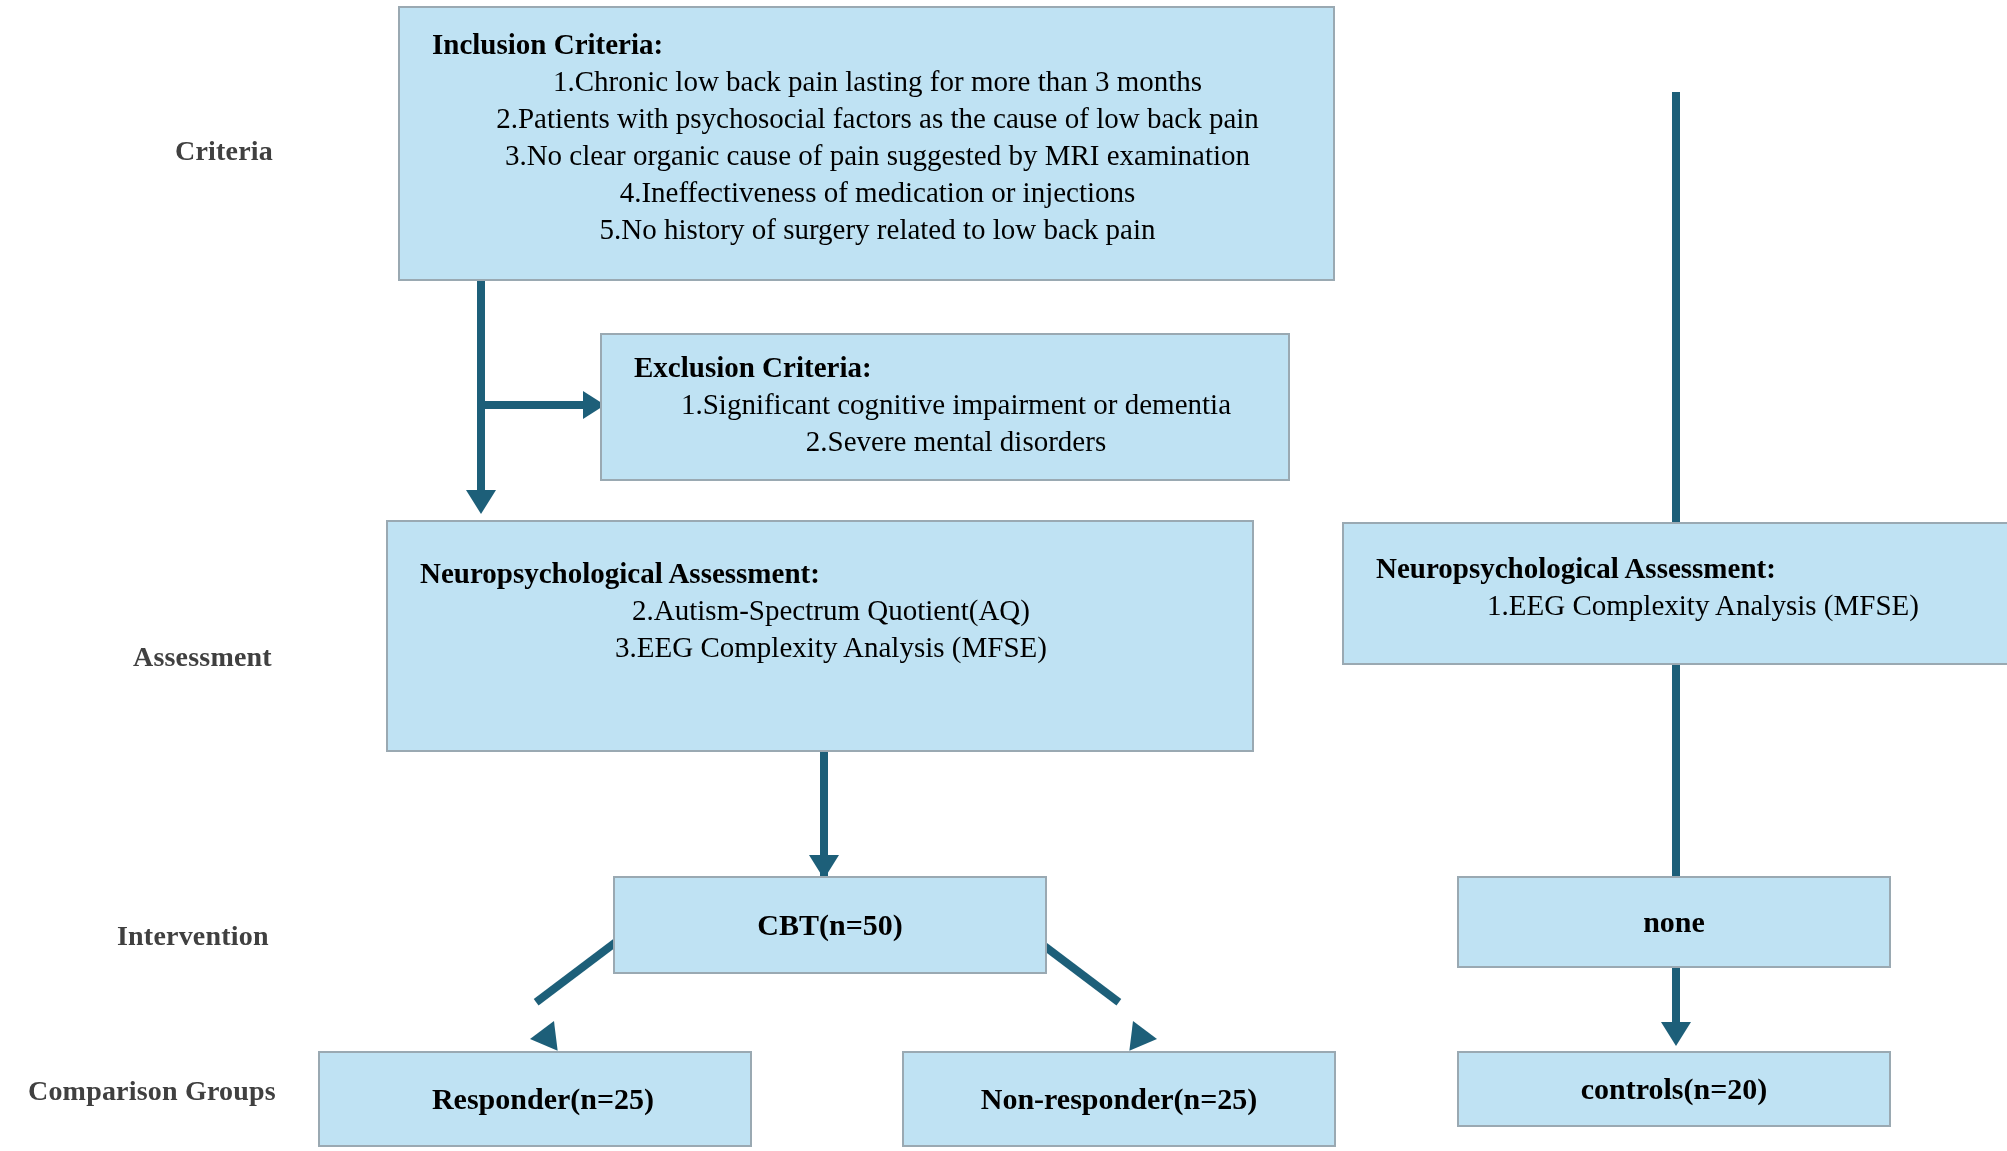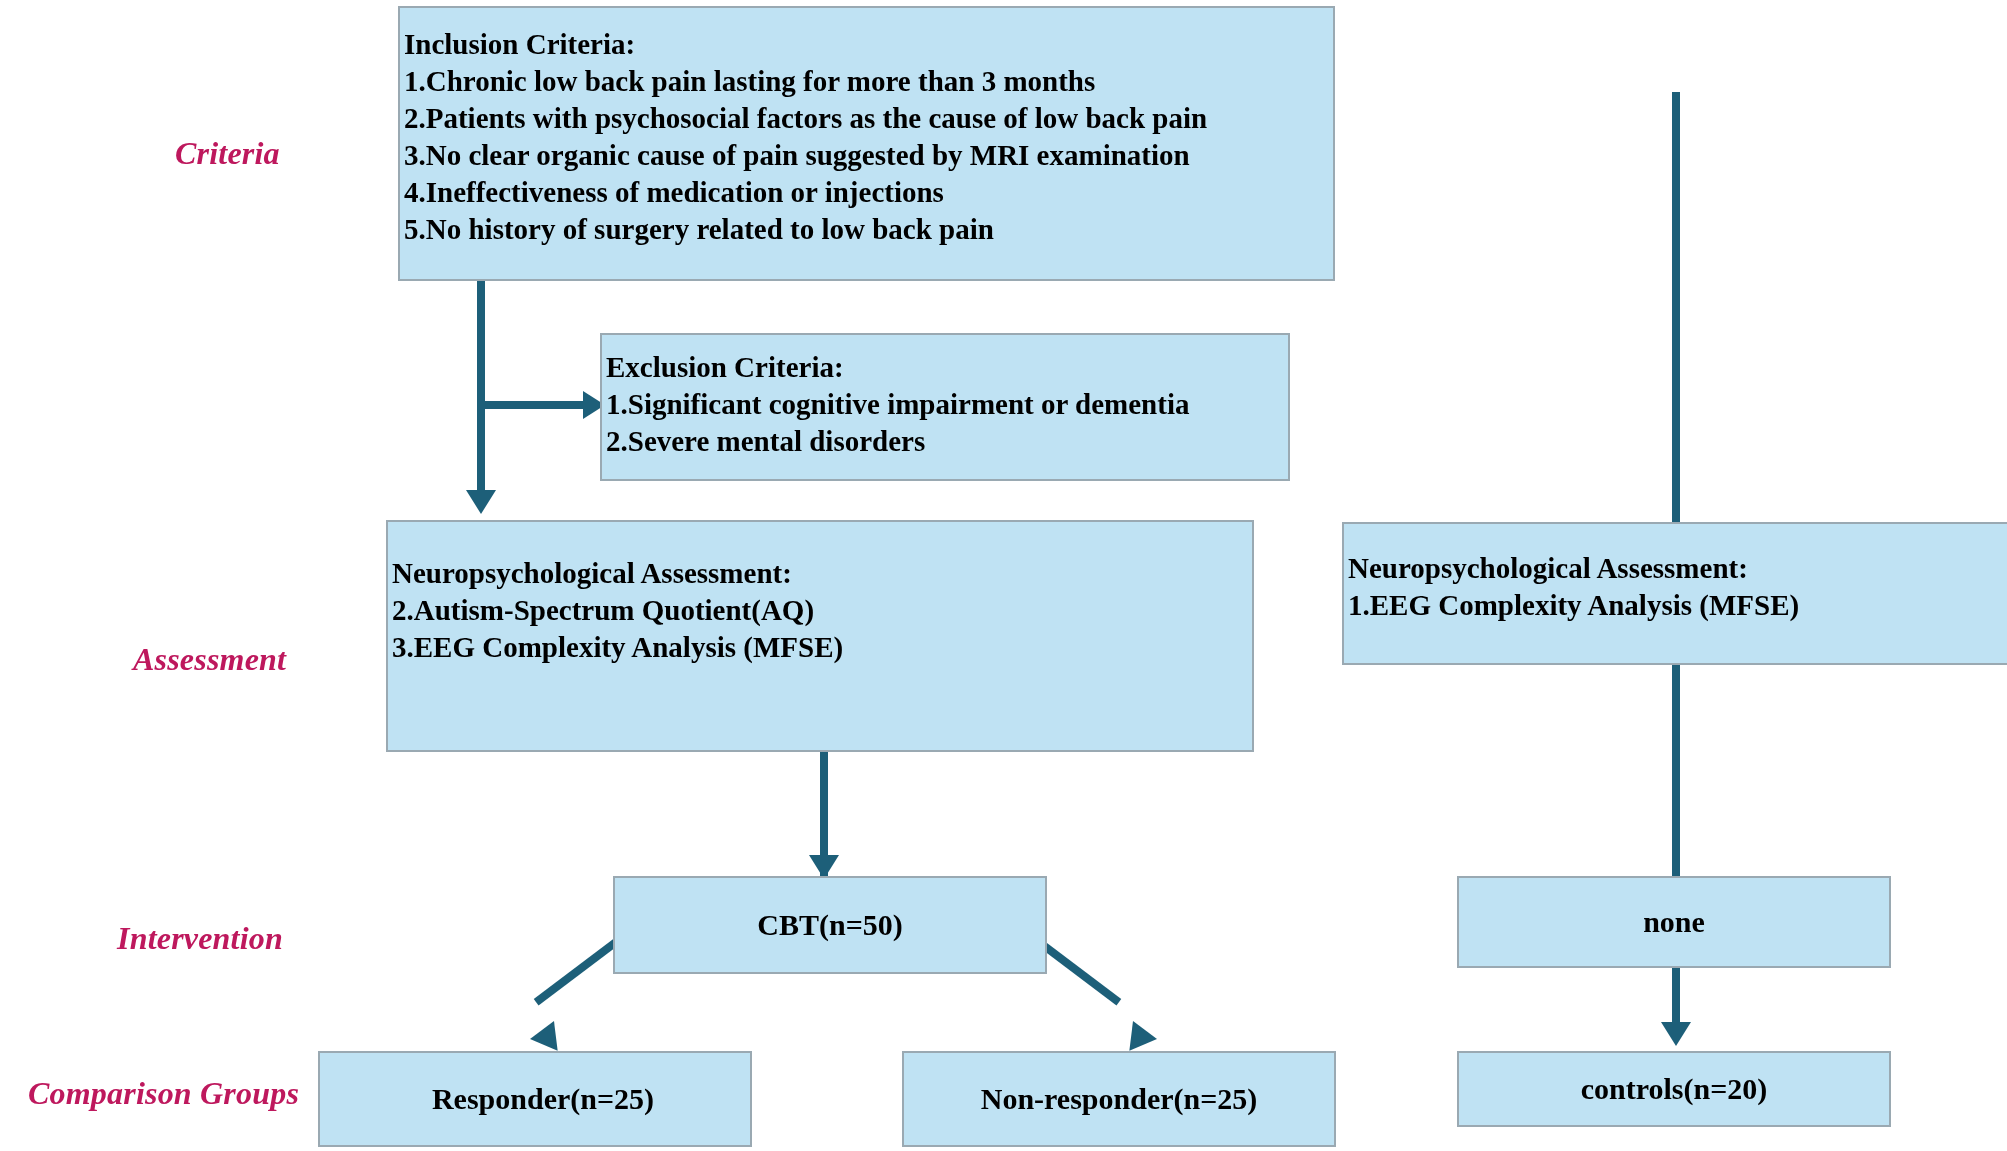--- a/index.html
+++ b/index.html
@@ -16,51 +16,51 @@
     width: 2007px;
     height: 1151px;
     background: #ffffff;
     overflow: hidden;
   }
 
   
   .row-label {
     position: absolute;
     font-weight: bold;
-    font-size: 32px;
-    color: #be185d;
+    font-size: 28px;
+    color: #404040;
     white-space: nowrap;
     letter-spacing: 0.2px;
-    font-style: italic;
   }
 
   
   .box {
     position: absolute;
     background: #bfe2f3;
     border: 2px solid #9aa9b2;
     box-sizing: border-box;
   }
   .box .box-inner {
     position: absolute;
-    left: 4px;
+    left: 32px;
     right: 10px;
     top: 18px;
   }
   .box-title {
     font-weight: bold;
     font-size: 29px;
     line-height: 37px;
     white-space: nowrap;
   }
   .box-line {
-    font-weight: bold;
+    font-weight: normal;
     font-size: 29px;
     line-height: 37px;
     white-space: nowrap;
+    text-align: center;
   }
   
   .box.center {
     display: flex;
     align-items: center;
     justify-content: center;
   }
   .box.center .center-label {
     font-weight: bold;
     font-size: 30px;

